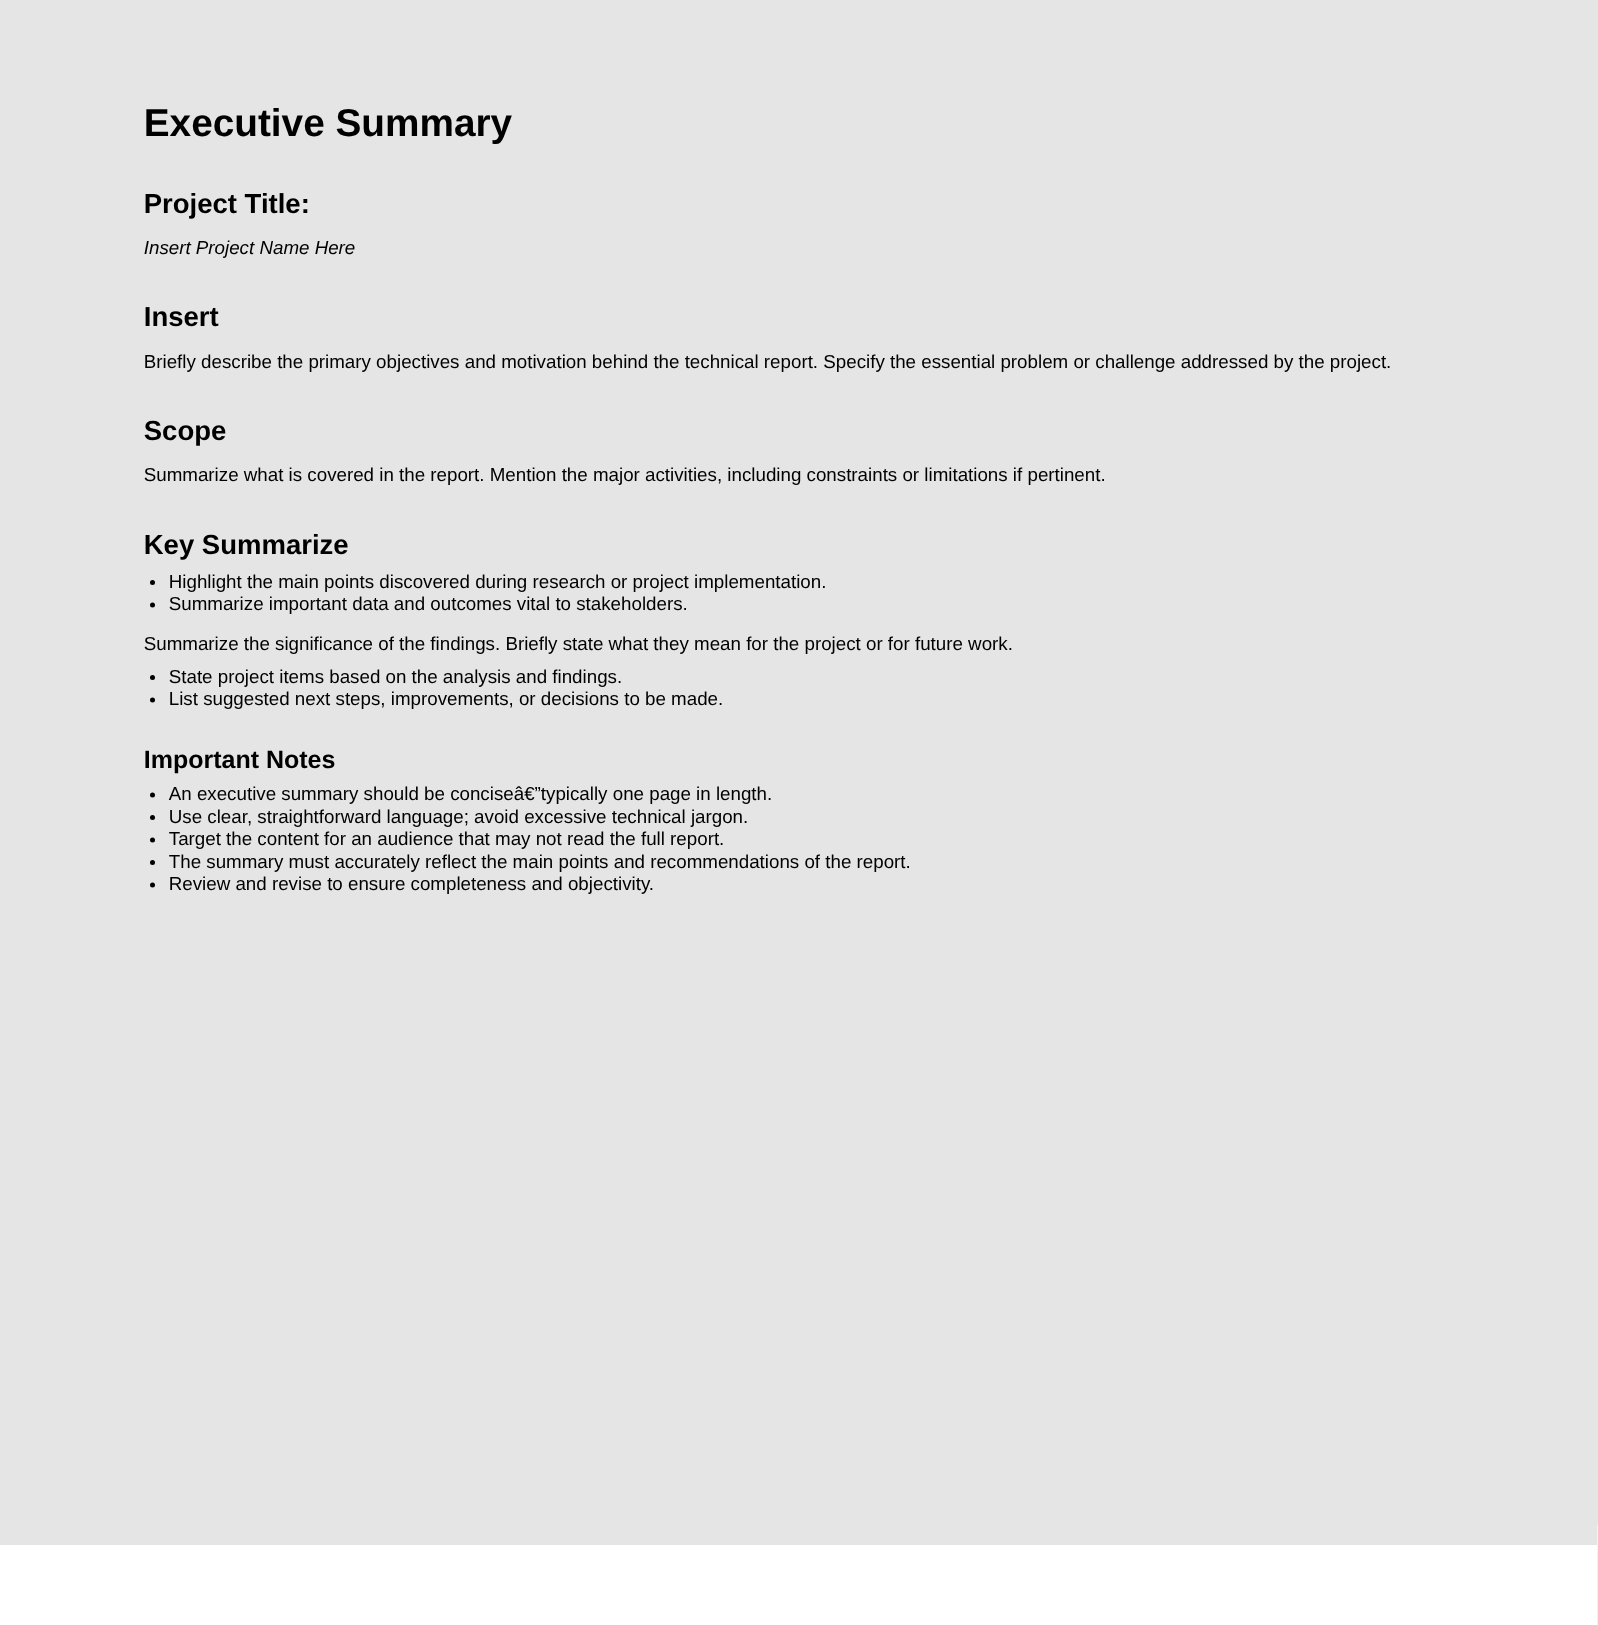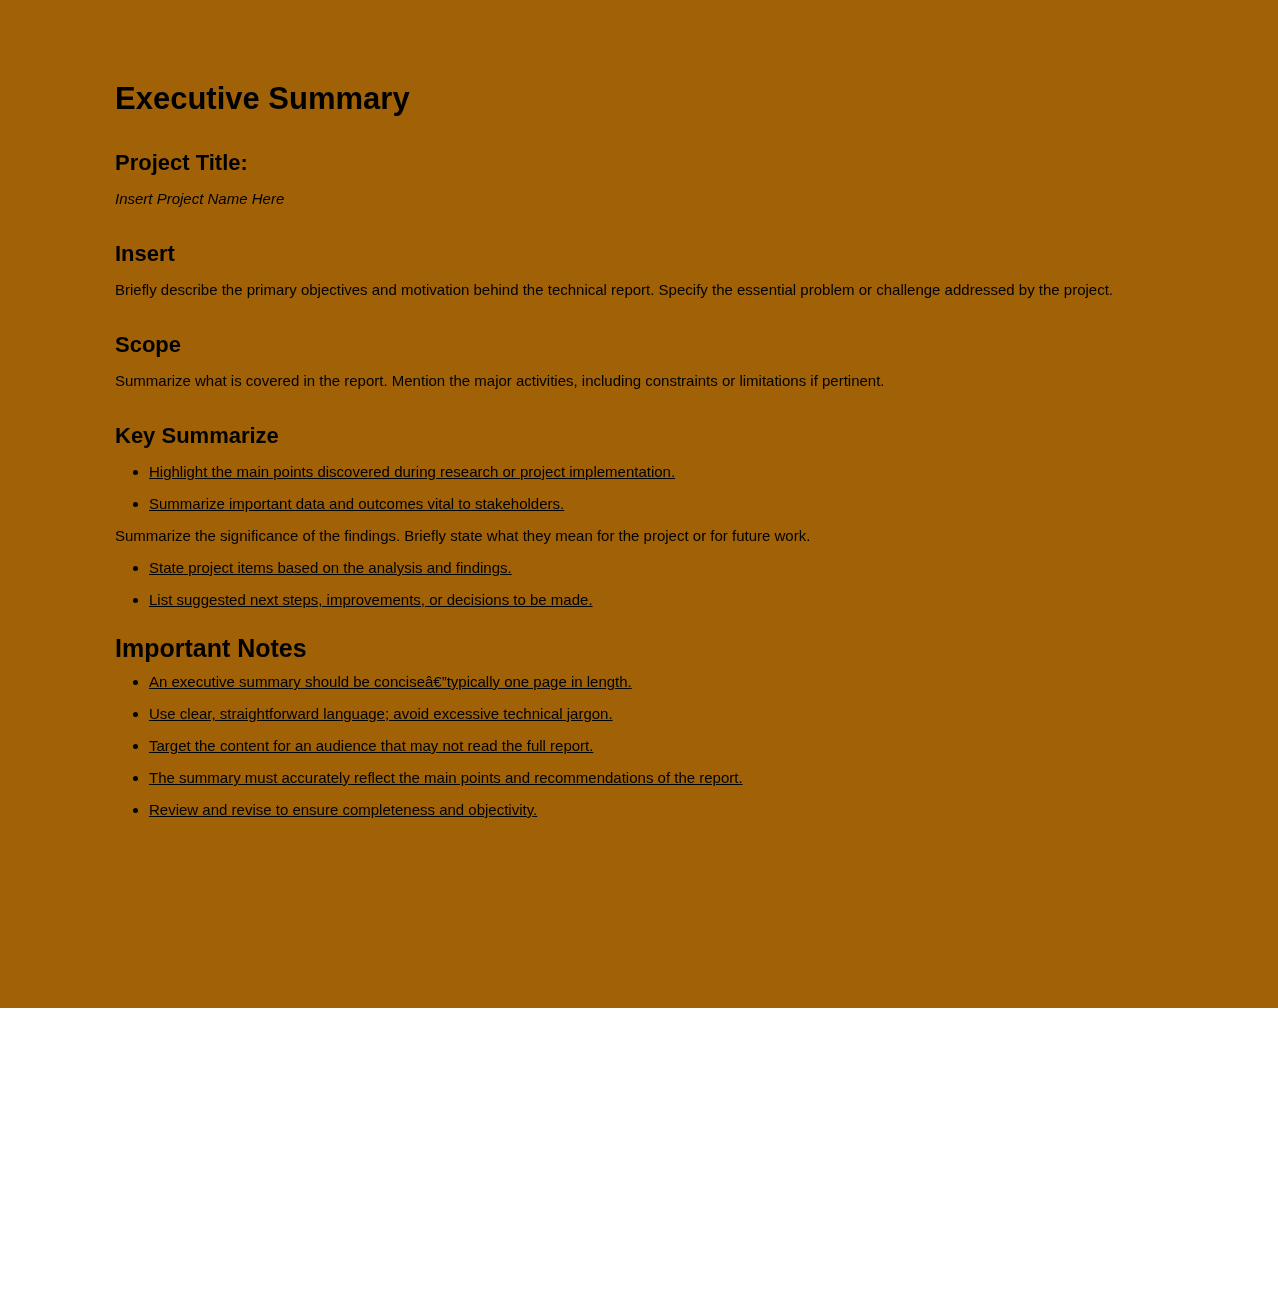--- a/index.html
+++ b/index.html
@@ -4,43 +4,43 @@
 <style>
   html, body {
     margin: 0;
     padding: 0;
     background: #ffffff;
     color: #000000;
     font-family: "Liberation Sans", sans-serif;
   }
   .page {
     width: 1278px;
-    height: 1008px;
+    height: 1236px;
     box-sizing: border-box;
-    background: #a16207;
+    background: #e5e5e5;
     padding: 81px 153px 0 115px;
     overflow: hidden;
   }
   .content {
     width: 1010px;
   }
   h1.doc-title {
     font-size: 31px;
     line-height: 36px;
     font-weight: bold;
     margin: 0;
   }
   h2.section-heading {
     font-size: 22px;
     line-height: 26px;
     font-weight: bold;
     margin: 33px 0 8px 0;
   }
   h3.subsection-heading {
-    font-size: 25px;
+    font-size: 20px;
     line-height: 22px;
     font-weight: bold;
     margin: 28px 0 8px 0;
   }
   p.body-text {
     font-size: 15px;
     line-height: 18px;
     margin: 14px 0 0 0;
   }
   p.placeholder-italic {
@@ -50,23 +50,22 @@
     margin: 14px 0 16px 0;
   }
   ul.bullet-list {
     font-size: 15px;
     line-height: 18px;
     margin: 8px 0 0 0;
     padding: 0 0 0 20px;
     list-style-type: disc;
   }
   ul.bullet-list li {
-    margin: 14px;
+    margin: 0;
     padding: 0;
-    text-decoration: underline;
   }
 </style>
 </head>
 <body>
 
 <div class="page">
   <div class="content">
 
     <h1 class="doc-title">Executive Summary</h1>
 

